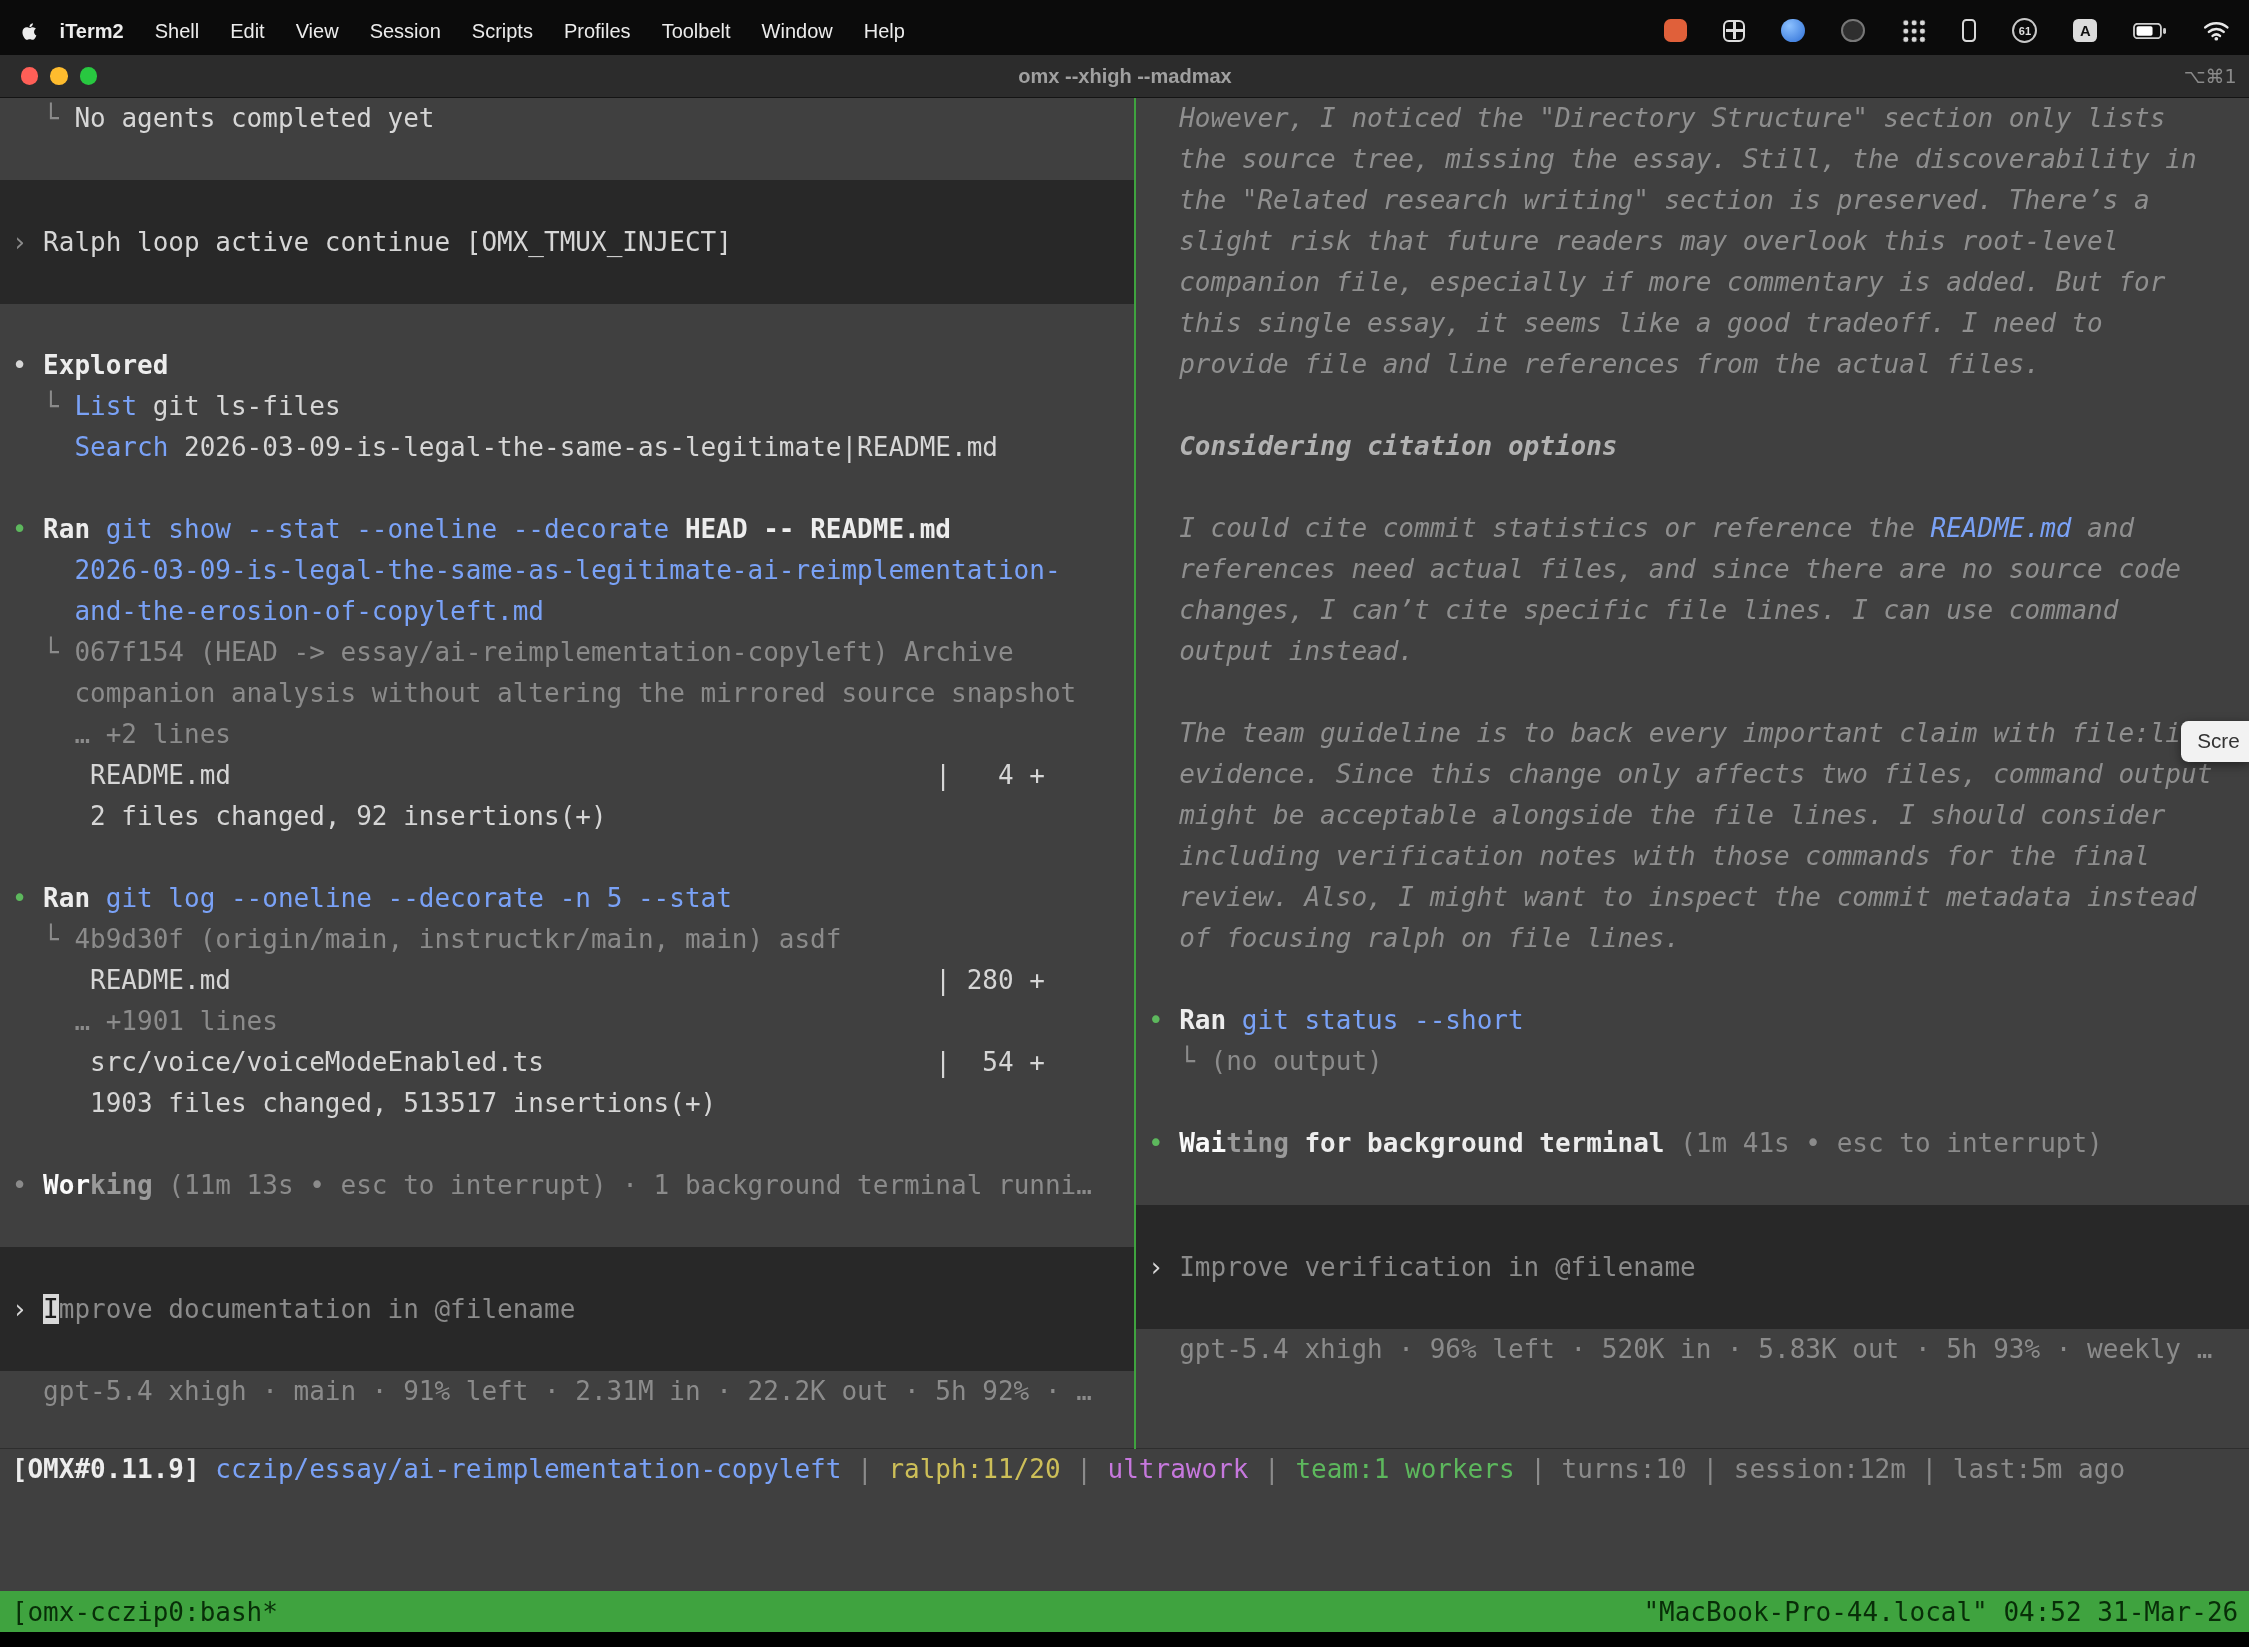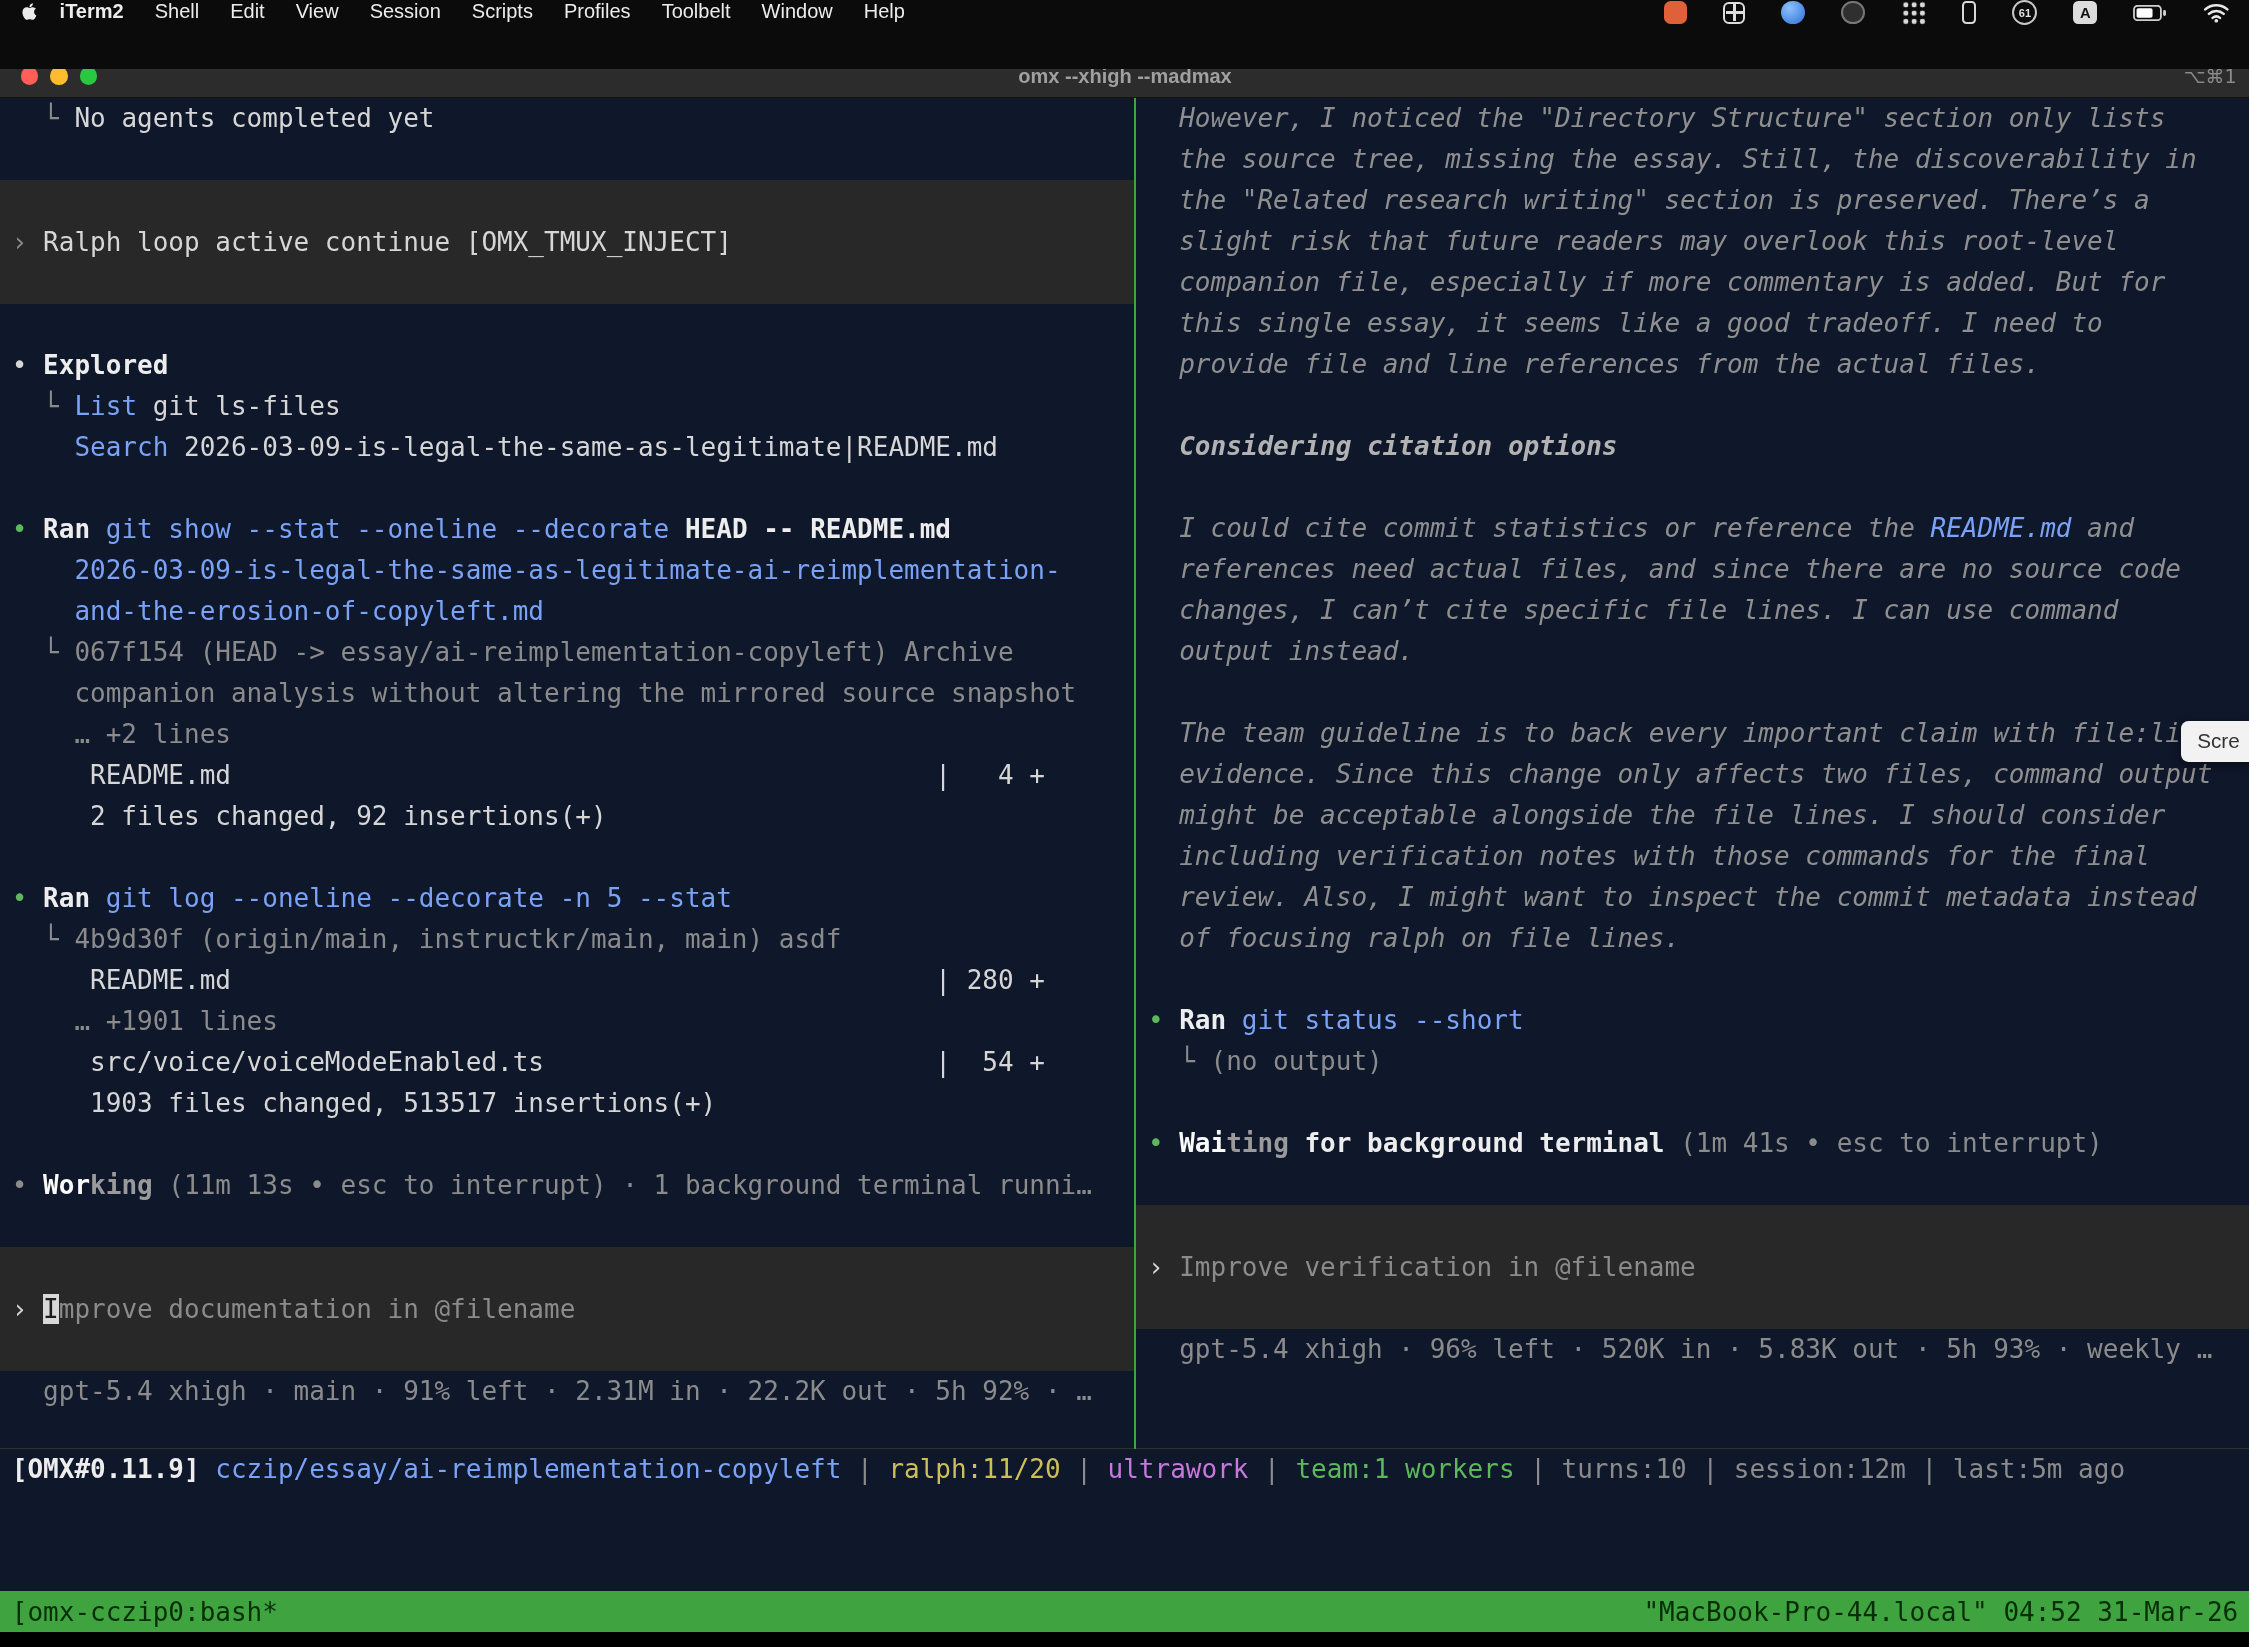--- a/index.html
+++ b/index.html
@@ -1,39 +1,39 @@
 <!DOCTYPE html>
 <html style="font-size:11.8px"><head>
 <meta charset="utf-8">
 <style>
   *{box-sizing:border-box;margin:0;padding:0}
   html,body{width:2250px;height:1648px;background:#000;overflow:hidden}
   .screen{position:relative;width:2250px;height:1648px;background:#000;font-family:"Liberation Sans",sans-serif}
 
   
-  .menubar{position:absolute;top:0;left:0;right:0;height:69px;background:#0b0b0b;display:flex;align-items:flex-start;padding:0 16px;color:#ececec;font-size:20px;z-index:5}
+  .menubar{position:absolute;top:0;left:0;right:0;height:55px;background:#0b0b0b;display:flex;align-items:flex-end;padding:12px 16px;color:#ececec;font-size:20px;z-index:5}
   .menu-left{display:flex;align-items:center;flex:1}
   .apple{margin:0 7.4px 0 5.9px;display:flex;align-items:center}
   .menu-item{padding:0 15.5px;white-space:nowrap}
   .menu-item.bold{font-weight:700}
   .status-icons{display:flex;align-items:center;gap:36px;padding-right:4.4px}
   .mi{display:flex;align-items:center;justify-content:center}
   .mi-record{width:23.6px;height:23.6px;border-radius:6.6px;background:#e0603a}
   .mi-grid{position:relative;width:22px;height:22px;border:2.2px solid #dedede;border-radius:5.9px}
   .mi-grid::before{content:"";position:absolute;left:50%;top:0.7px;bottom:0.7px;width:2.2px;margin-left:-1.1px;background:#dedede}
   .mi-grid::after{content:"";position:absolute;top:50%;left:0.7px;right:0.7px;height:2.2px;margin-top:-1.1px;background:#dedede}
   .mi-blueapp{width:23.6px;height:23.6px;border-radius:50%;background:radial-gradient(circle at 35% 30%,#8cc1ff,#2e6fd6)}
   .mi-darkcircle{width:23.6px;height:23.6px;border-radius:50%;background:#2f2f2f;border:2.2px solid #777}
   .mi-dots{width:25px;height:25px;background-image:radial-gradient(circle,#d8d8d8 2.4px,transparent 2.9px);background-size:8.3px 8.3px;background-position:0.7px 0.7px}
   .mi-phone{width:14.8px;height:23.6px;border:2.2px solid #d8d8d8;border-radius:4.4px}
   .mi-badge{min-width:25px;height:25px;border-radius:50%;border:2.2px solid #c8c8c8;color:#e0e0e0;font-size:11px;font-weight:700}
   .mi-keyboard{width:23.6px;height:23.6px;border-radius:5.2px;background:#dcdcdc;color:#111;font-size:14.8px;font-weight:700}
 
   
-  .window{position:absolute;top:55px;left:0;right:0;bottom:16px;background:#0f172a;display:flex;flex-direction:column}
+  .window{position:absolute;top:55px;left:0;right:0;bottom:16px;background:#404040;display:flex;flex-direction:column}
   .titlebar{flex:0 0 43px;background:#2c2c2c;border-bottom:0.7px solid #141414;position:relative;display:flex;align-items:center;justify-content:center}
   .traffic{position:absolute;left:20.7px;top:0;height:100%;display:flex;align-items:center;gap:11.8px}
   .tl{width:17.7px;height:17.7px;border-radius:50%;display:inline-block}
   .tl.red{background:#ff5f57}.tl.yellow{background:#febc2e}.tl.green{background:#28c840}
   .wtitle{color:#a0a0a0;font-size:20px;font-weight:700}
   .wshortcut{position:absolute;right:13.3px;color:#8a8a8a;font-size:19px;font-family:"DejaVu Sans",sans-serif}
 
   
   .terminal{flex:1;position:relative;overflow:hidden;font-family:"DejaVu Sans Mono",monospace}
   .panes{display:flex;height:1323px}

